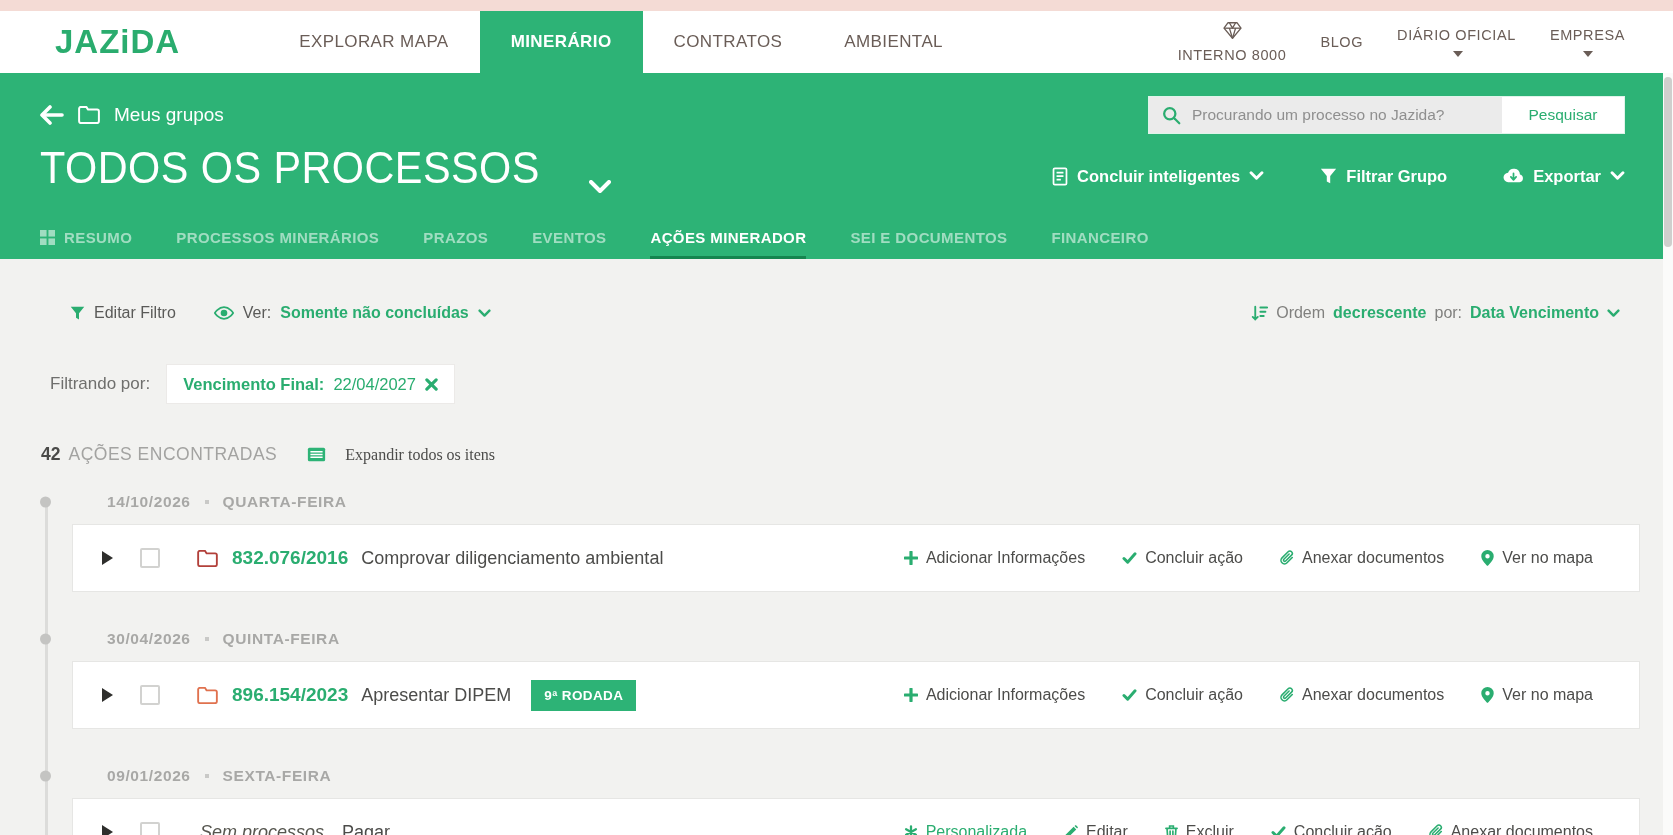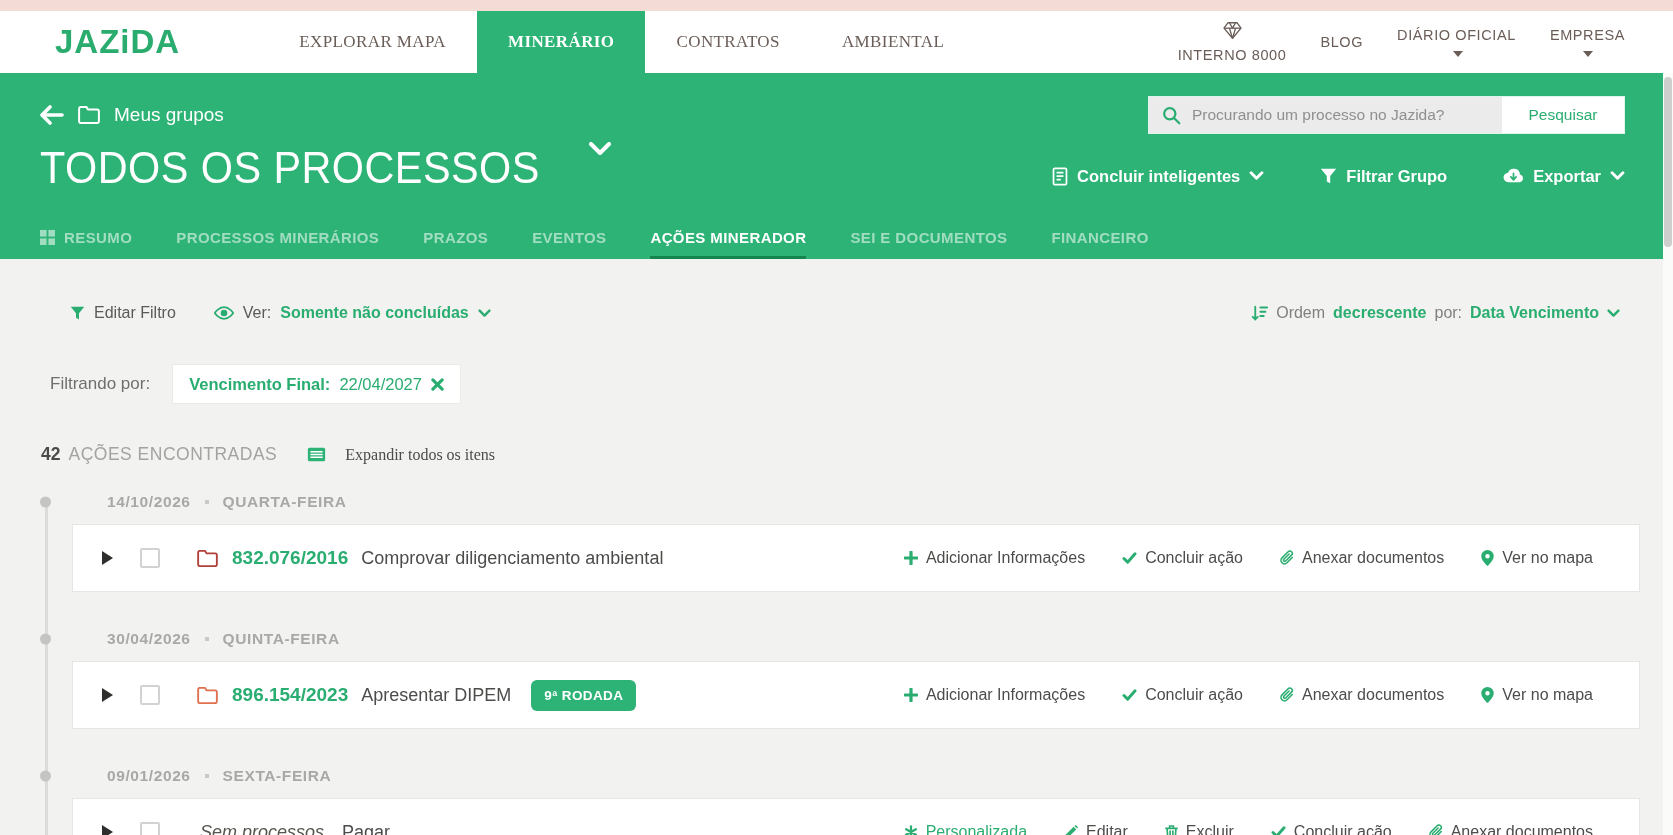--- a/index.html
+++ b/index.html
@@ -6,21 +6,21 @@
   html,body { width:1673px; height:835px; overflow:hidden; background:#fff;
     font-family:"Liberation Sans","DejaVu Sans",sans-serif; }
   .page { position:relative; width:1673px; height:835px; overflow:hidden; }
 
   
   .top-strip { height:11px; background:#f4dbd5; }
 
   
   .navbar { height:62px; background:#fff; display:flex; align-items:center; padding:0 48px 0 55px; }
   .logo { font-size:33px; font-weight:700; color:#2aac6e; letter-spacing:1px; cursor:pointer; }
-  .main-menu { display:flex; align-items:center; height:100%; margin-left:88px;font-family:Liberation Serif, serif; }
+  .main-menu { display:flex; align-items:center; height:100%; margin-left:88px; }
   .menu-item { display:flex; align-items:center; height:100%; padding:0 31px; font-size:17px;
     color:#6a5d57; letter-spacing:0.4px; cursor:pointer; text-decoration:none; }
   .menu-item.active { background:#2db376; color:#fff; font-weight:700; }
   .nav-right { margin-left:auto; display:flex; align-items:center; gap:34px; }
   .nav-right > * { display:flex; align-items:center; gap:8px; font-size:14.5px; color:#6a5d57;
     letter-spacing:0.6px; cursor:pointer; text-decoration:none;flex-direction:column; }
   .tri-down { width:0; height:0; border-left:5px solid transparent; border-right:5px solid transparent;
     border-top:6px solid #6a5d57; margin-left:2px; }
 
   
@@ -29,21 +29,21 @@
   .breadcrumb { display:flex; align-items:center; gap:14px; color:#fff; font-size:19px; }
   .breadcrumb .icon { display:flex; cursor:pointer; }
   .search-box { display:flex; width:477px; height:38px; border:1px solid rgba(255,255,255,0.85); }
   .search-input-wrap { flex:1; display:flex; align-items:center; background:#ebebeb; padding:0 13px; gap:11px; }
   .search-input-wrap input { flex:1; border:none; outline:none; background:transparent; font-size:15.5px;
     color:#0369a1; font-family:inherit; }
   .search-input-wrap input::placeholder { color:#8f8f8f; }
   .search-btn { width:122px; background:#fff; border:none; color:#2aad70; font-size:15.5px;
     font-family:inherit; cursor:pointer; }
   .gh-row2 { display:flex; justify-content:space-between; align-items:center; margin-top:8px; }
-  .page-title { display:flex; align-items:flex-start; gap:6px; color:#fff; cursor:pointer; }
+  .page-title { display:flex; align-items:flex-end; gap:6px; color:#fff; cursor:pointer; }
   .page-title .ttl { font-size:45px; font-weight:300; letter-spacing:0.5px; transform:scaleX(0.92);
     transform-origin:left center; white-space:nowrap; }
   .header-actions { display:flex; align-items:center; gap:56px; margin-top:16px; }
   .h-action { display:flex; align-items:center; gap:9px; color:#fff; font-size:16.5px; font-weight:700;
     cursor:pointer; }
   .tabs { position:absolute; bottom:0; left:40px; right:48px; display:flex; align-items:flex-end; gap:44px; }
   .tab { display:flex; align-items:center; gap:9px; padding-bottom:13px; font-size:15px; font-weight:700;
     letter-spacing:0.4px; color:rgba(255,255,255,0.55); cursor:pointer; white-space:nowrap; }
   .tab.active { color:#fff; padding-bottom:10px; border-bottom:3px solid #15854f; }
   .tab-resumo { }
@@ -53,21 +53,21 @@
   .timeline-line { position:absolute; left:45px; top:248px; bottom:0; width:3px; background:#dcdcda; }
 
   .filter-row { display:flex; justify-content:space-between; align-items:center;
     padding:45px 53px 0 70px; font-size:16px; color:#5a5a58; }
   .f-left { display:flex; align-items:center; gap:38px; }
   .f-group { display:flex; align-items:center; gap:9px; cursor:pointer; }
   .green-bold { color:#2aad70; font-weight:700; }
   .gray-lbl { color:#80807e; }
   .f-right { display:flex; align-items:center; gap:8px; cursor:pointer; }
 
-  .chip-row { margin-top:42px; padding-left:50px; display:flex; align-items:center; gap:22px;
+  .chip-row { margin-top:42px; padding-left:50px; display:flex; align-items:center; gap:16px;
     font-size:17px; color:#6f6f6d; }
   .chip { display:flex; align-items:center; gap:9px; background:#fff; border:1px solid #eceae8;
     height:40px; padding:0 16px; font-size:16.5px; cursor:default; }
 
   .count-row { margin-top:40px; padding-left:41px; display:flex; align-items:center; font-size:17.5px; }
   .count-num { color:#4a4a48; font-weight:700; margin-right:8px; }
   .count-lbl { color:#a3a3a1; letter-spacing:0.5px; }
   .expand-btn { display:flex; align-items:center; gap:19px; margin-left:30px; font-size:16px;
     color:#4c4c4a; cursor:pointer;font-family:Liberation Serif, serif; }
 
@@ -83,21 +83,21 @@
   .expander { width:0; height:0; border-left:11px solid #2e2e2c; border-top:7px solid transparent;
     border-bottom:7px solid transparent; cursor:pointer; flex:none; }
   .checkbox { width:20px; height:20px; border:2px solid #d2d2d0; border-radius:2px; background:#fff;
     margin-left:27px; cursor:pointer; flex:none; }
   .folder { margin-left:37px; display:flex; flex:none; }
   .proc-num { margin-left:14px; font-size:19px; font-weight:700; color:#2aad70; cursor:pointer;
     white-space:nowrap; }
   .proc-desc { margin-left:13px; font-size:18px; color:#4c4c4a; white-space:nowrap; }
   .no-proc { margin-left:40px; font-size:18px; font-style:italic; color:#56564f; white-space:nowrap; }
   .badge { margin-left:20px; background:#2db376; color:#fff; font-size:13.5px; font-weight:700;
-    padding:8px 13px; border-radius:6px; letter-spacing:0.4px; white-space:nowrap; }
+    padding:8px 13px; border-radius:0; letter-spacing:0.4px; white-space:nowrap; }
   .card-actions { margin-left:auto; display:flex; align-items:center; gap:37px; }
   .card-action { display:flex; align-items:center; gap:8px; font-size:16px; color:#4c4c4a;
     cursor:pointer; white-space:nowrap; }
   .card-action .aicon { display:flex; color:#2aad70; }
   .card-action.green-text { color:#2aad70; }
 
   
   .scrollbar { position:absolute; top:73px; right:0; bottom:0; width:10px; background:#fbfbfa; }
   .scroll-thumb { position:absolute; top:4px; left:1px; width:8px; height:170px; background:#cfcfcd;
     border-radius:4px; }

